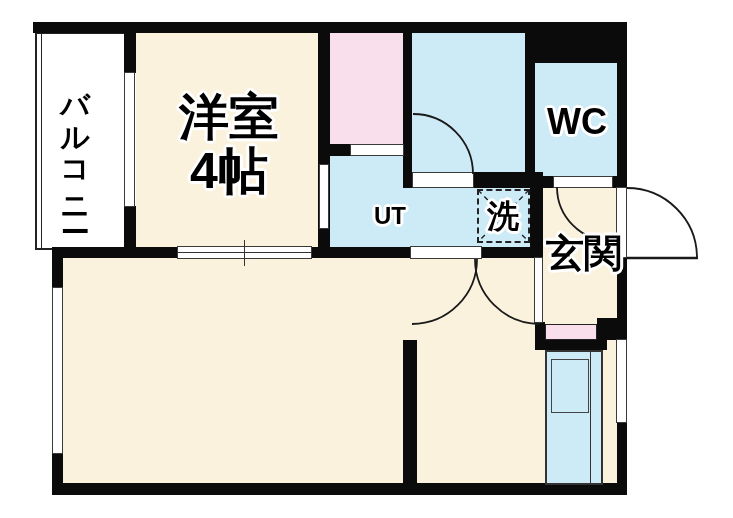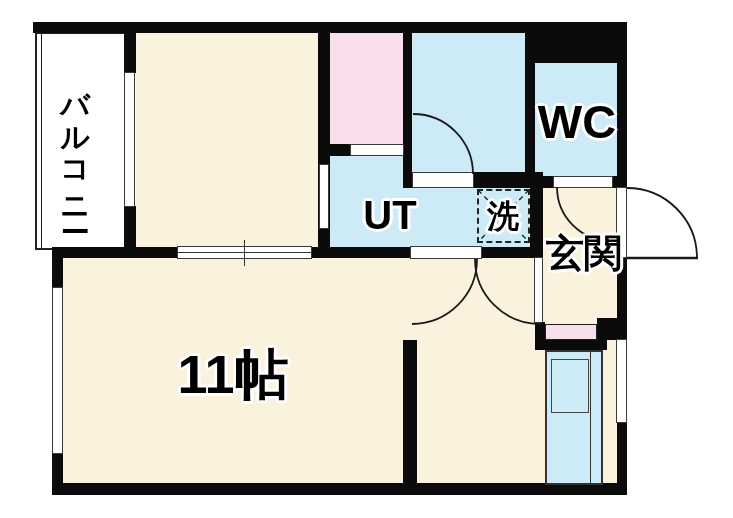--- a/index.html
+++ b/index.html
@@ -101,23 +101,26 @@
       <path d="M 475 259 A 65 65 0 0 0 540 324"></path>
     </g>
     <g fill="none" stroke="#222" stroke-width="1.4" stroke-dasharray="5 4">
       <path d="M 478 190 L 529 242"></path>
       <path d="M 529 190 L 478 242"></path>
     </g>
   </svg>
 
   <div class="lbl vert" style="left:75px;top:145px;font-size:29px;">バルコニー</div>
 
+  <div class="lbl" style="left:229px;top:144px;font-size:50px;">
+    <div>洋室</div>
+    <div>4帖</div>
+  </div>
 
-  <div class="lbl" style="left:577px;top:122px;font-size:47px;">WC</div>
-  <div class="lbl" style="left:390px;top:216px;font-size:40px;">UT</div>
+  <div class="lbl" style="left:577px;top:122px;font-size:36px;">WC</div>
+  <div class="lbl" style="left:390px;top:216px;font-size:24px;">UT</div>
   <div class="lbl" style="left:503px;top:216px;font-size:32px;">洗</div>
   <div class="lbl" style="left:584px;top:254px;font-size:38px;text-align:right;">玄関</div>
 
   <div class="lbl" style="left:233px;top:374px;font-size:54px;">
-    <div>11帖</div>
   </div>
 
 </div>
 
 </body></html>

